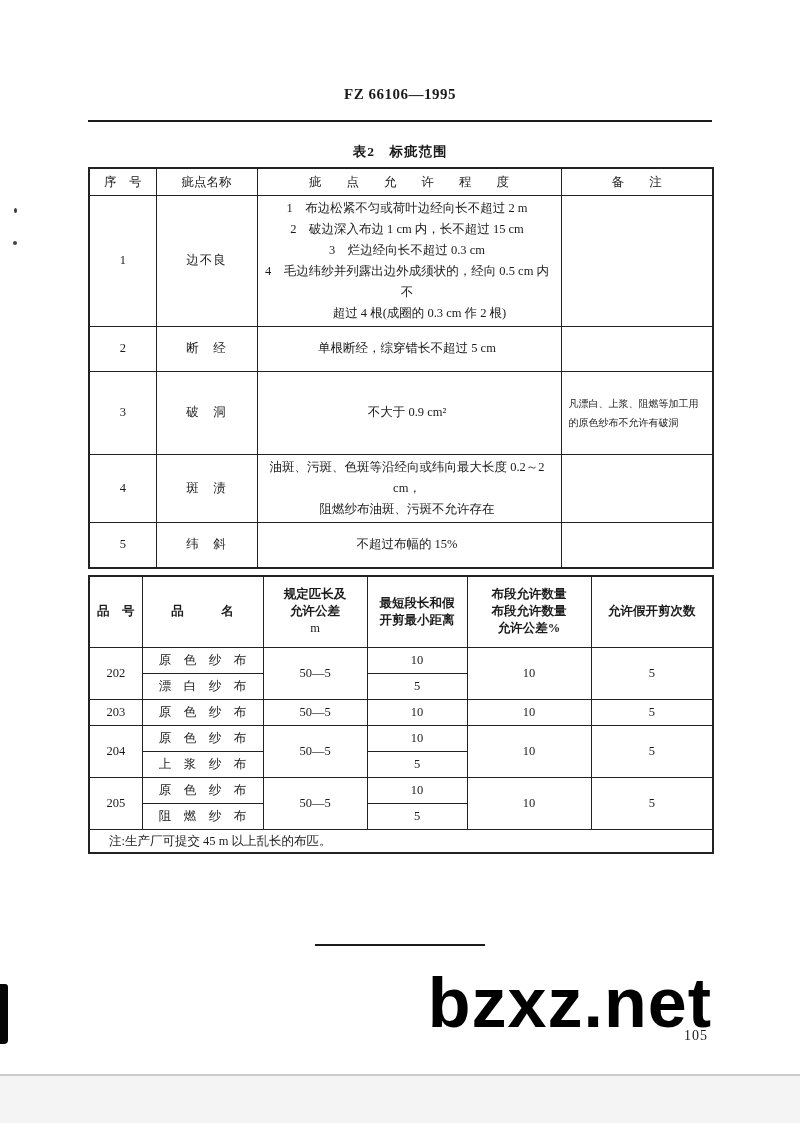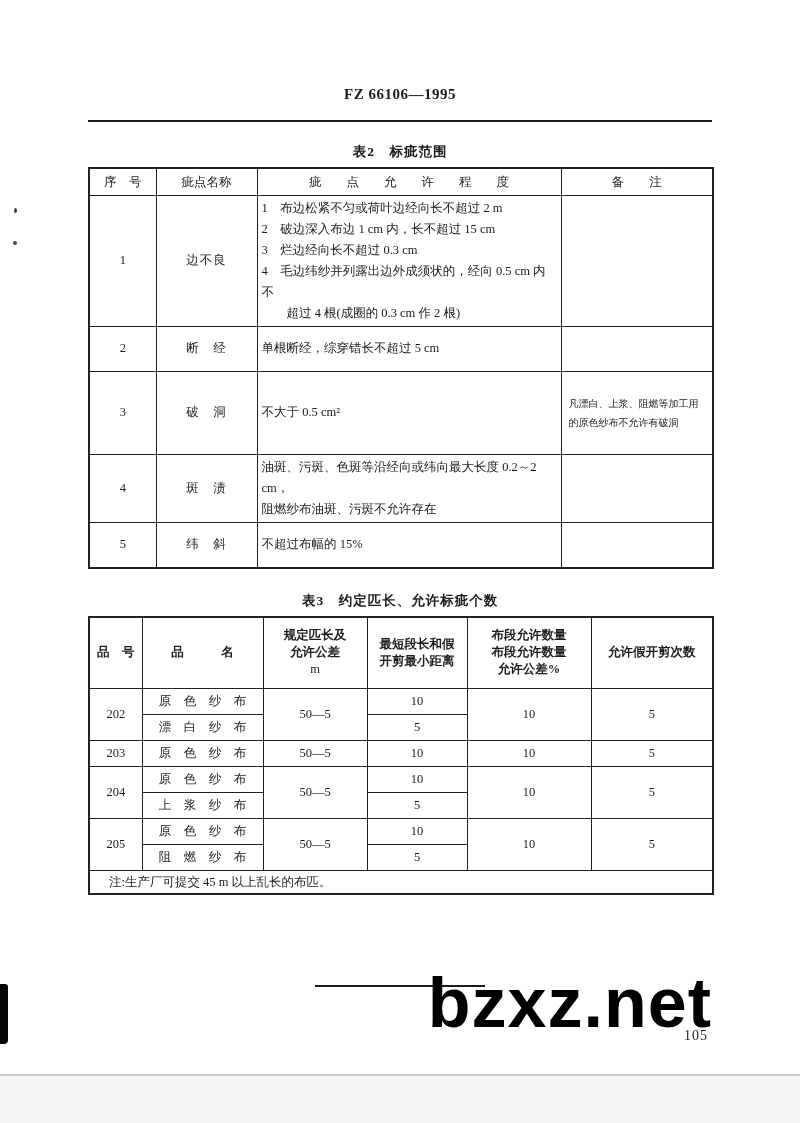--- a/index.html
+++ b/index.html
@@ -28,21 +28,21 @@
   tr.h27 td { height:27px; }
   tr.h118 td { height:118px; }
   tr.h28 td { height:28px; }
   tr.h62 td { height:62px; }
   tr.h48 td { height:48px; }
   tr.h32 td { height:32px; }
   tr.h72 td { height:72px; }
   tr.h26 td { height:26px; }
   tr.h22 td { height:22px; }
 
-  td.degree { text-align:left; padding-right:8px; }
+  td.degree { text-align:center; padding-right:8px; }
   td.degree .dl { line-height:21px; }
   td.namecell { letter-spacing:1px; }
   td.remark { text-align:left; font-size:10px; padding:22px 7px; line-height:19px; }
   td.notecell { text-align:left; padding-left:19px; }
   .hline { line-height:17px; font-weight:bold; }
   .unit { font-weight:normal; }
 
   .mid-rule { width:170px; height:2px; background:#1b1b1b; margin:90px auto 0 auto; }
 
   .watermark { position:absolute; right:88px; top:968px; z-index:1;
@@ -104,42 +104,41 @@
         </tr>
         <tr class="h28">
           <td>2</td>
           <td class="namecell">断　经</td>
           <td class="degree">单根断经，综穿错长不超过 5 cm</td>
           <td class="remark"></td>
         </tr>
         <tr class="h62">
           <td>3</td>
           <td class="namecell">破　洞</td>
-          <td class="degree">不大于 0.5 cm²</td>
+          <td class="degree">不大于 0.9 cm²</td>
           <td class="remark">凡漂白、上浆、阻燃等加工用的原色纱布不允许有破洞</td>
         </tr>
         <tr class="h48">
           <td>4</td>
           <td class="namecell">斑　渍</td>
           <td class="degree">
             <div class="dl">油斑、污斑、色斑等沿经向或纬向最大长度 0.2～2 cm，</div>
             <div class="dl">阻燃纱布油斑、污斑不允许存在</div>
           </td>
           <td class="remark"></td>
         </tr>
         <tr class="h32">
           <td>5</td>
           <td class="namecell">纬　斜</td>
           <td class="degree">不超过布幅的 15%</td>
           <td class="remark"></td>
         </tr>
       </tbody>
     </table>
 
-    <div class="table-title t3-title">表3　约定匹长、允许标疵个数</div>
 
     <table class="t3">
       <colgroup>
           <col style="width:53px">
           <col style="width:121px">
           <col style="width:104px">
           <col style="width:100px">
           <col style="width:124px">
           <col style="width:122px">
         </colgroup>

